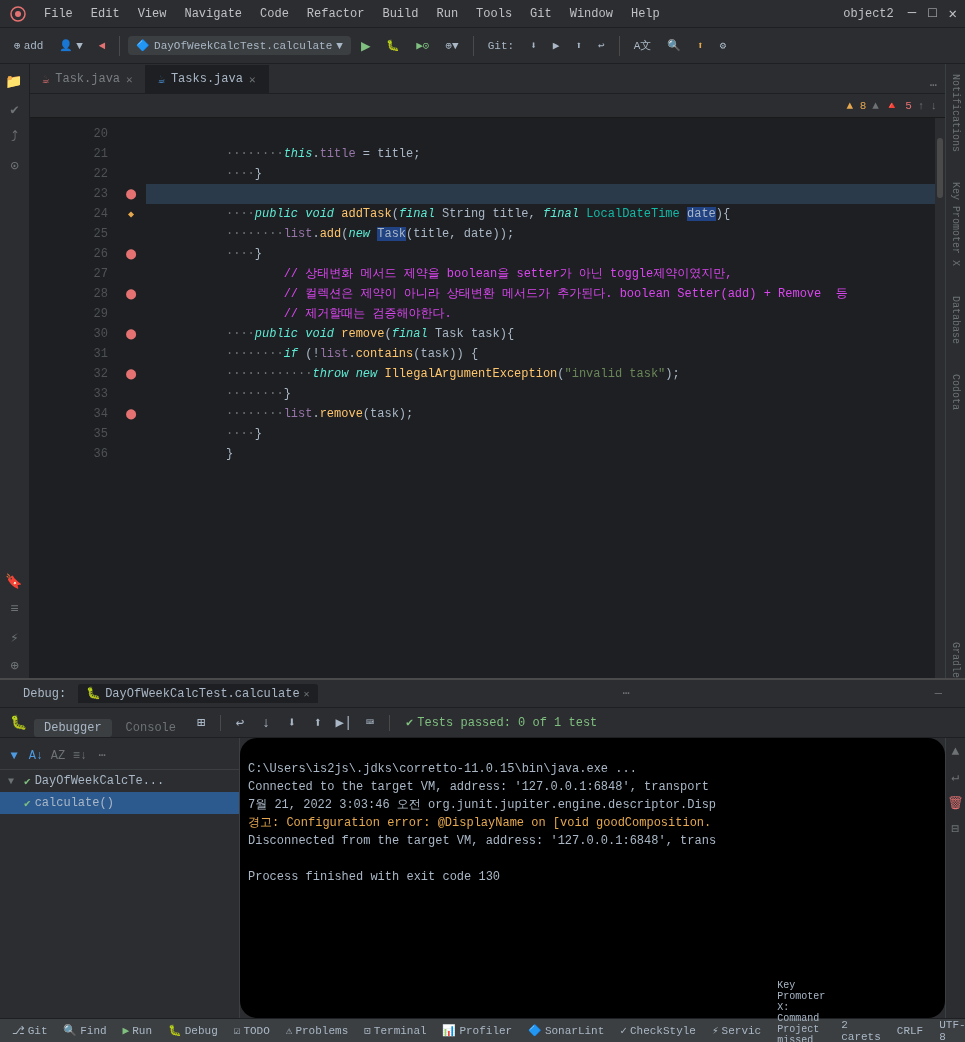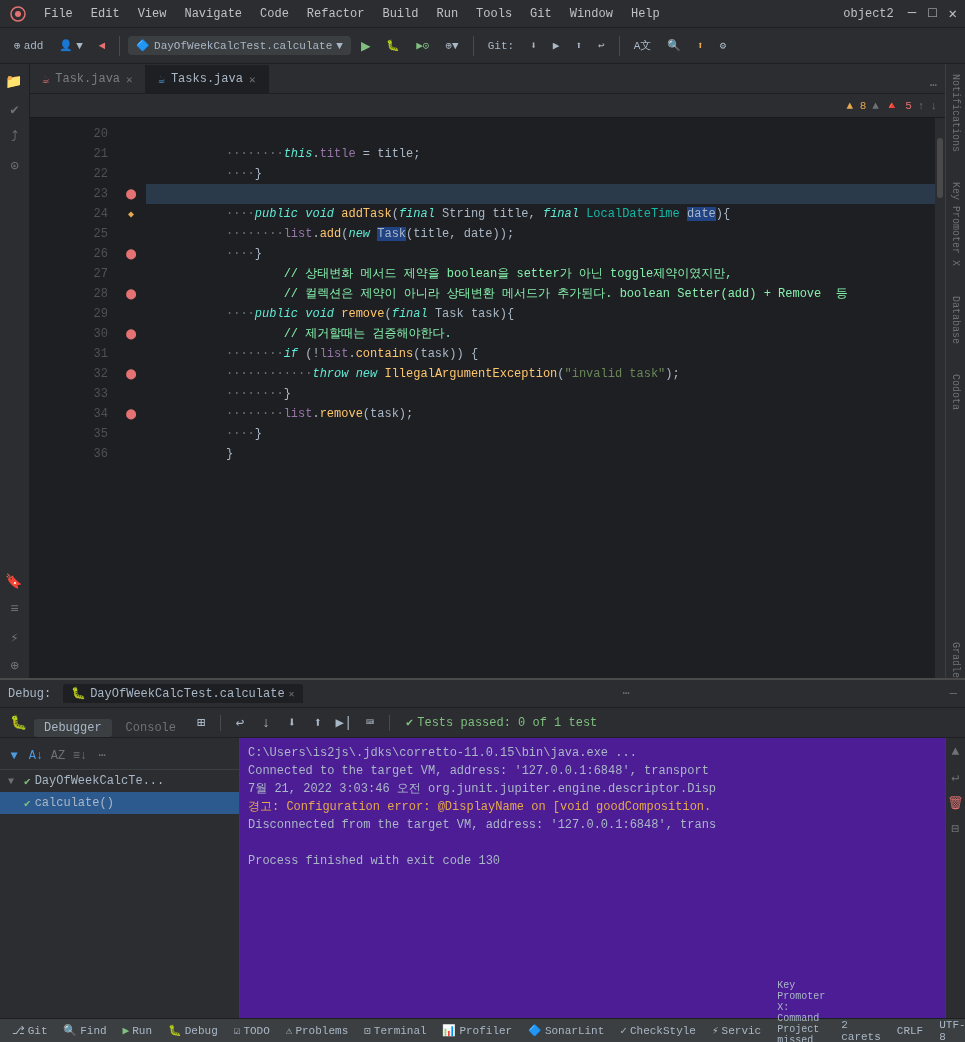--- a/index.html
+++ b/index.html
@@ -246,21 +246,21 @@
       font-size: 12px;
     }
     .code-line.active-line {
       background: #2a3a4a;
     }
 
     
     .kw { color: #5eead4; font-style: italic; }
     .str { color: #6a8759; }
     .fn { color: #ffc66d; }
-    .comment { color: #86efac; }
+    .comment { color: #d946ef; }
     .selected-text { background: #214283; }
     .field { color: #9876aa; }
 
     
     .right-sidebar {
       width: 20px;
       background: #2b2d30;
       display: flex;
       flex-direction: column;
       align-items: center;
@@ -284,21 +284,21 @@
       display: flex;
       flex-direction: column;
       flex-shrink: 0;
       border-top: 2px solid #4a4a4a;
     }
     .debug-tab-bar {
       height: 28px;
       background: #2b2d30;
       display: flex;
       align-items: center;
-      padding: 0 8px;
+      padding: 0 23px;
       gap: 4px;
       border-bottom: 1px solid #1e1f22;
     }
     .debug-title {
       color: #a9b7c6;
       font-size: 12px;
       margin-right: 8px;
     }
     .debug-tab-file {
       display: flex;
@@ -398,27 +398,28 @@
       color: #a9b7c6;
     }
     .tree-item.selected { background: #2d5a8e; }
     .tree-item-icon { margin-right: 4px; font-size: 11px; }
     .tree-item-expand { width: 16px; font-size: 10px; color: #6e7274; }
     .tree-status-ok { color: #7fbf7f; }
 
     
     .debug-console {
       flex: 1;
-      padding: 6px 8px;
+      padding: 22px 8px;
       overflow-y: auto;
       font-family: 'Consolas', 'Courier New', monospace;
       font-size: 12px;
       line-height: 18px;
       color: #a9b7c6;
-      background: #4c1d95;
+      background: #000000;
+      border-radius: 17px;
     }
     .console-path { color: #a9b7c6; }
     .console-connected { color: #a9b7c6; }
     .console-date { color: #a9b7c6; }
     .console-warning { color: #e5a84e; }
     .console-disconnected { color: #a9b7c6; }
     .console-exit { color: #a9b7c6; }
 
     
     .debug-right-icons {
@@ -672,25 +673,25 @@
 
         <div class="code-line">
           <span class="comment">        // 상태변화 메서드 제약을 boolean을 setter가 아닌 toggle제약이였지만,</span>
         </div>
 
         <div class="code-line">
           <span class="comment">        // 컬렉션은 제약이 아니라 상태변환 메서드가 추가된다. boolean Setter(add) + Remove  등</span>
         </div>
 
         <div class="code-line">
+          <span class="comment">        // 제거할때는 검증해야한다.</span>
+        </div>
+
+        <div class="code-line">
           <span style="color:#6e7274">····</span><span class="kw">public</span> <span class="kw">void</span> <span class="fn">remove</span>(<span class="kw">final</span> <span style="color:#a9b7c6">Task</span> task){
-        </div>
-
-        <div class="code-line">
-          <span class="comment">        // 제거할때는 검증해야한다.</span>
         </div>
 
         <div class="code-line">
           <span style="color:#6e7274">········</span><span class="kw">if</span> (!<span style="color:#9876aa">list</span>.<span class="fn">contains</span>(task)) {
         </div>
 
         <div class="code-line">
           <span style="color:#6e7274">············</span><span class="kw">throw</span> <span class="kw">new</span> <span class="fn">IllegalArgumentException</span>(<span class="str">"invalid task"</span>);
         </div>
 

